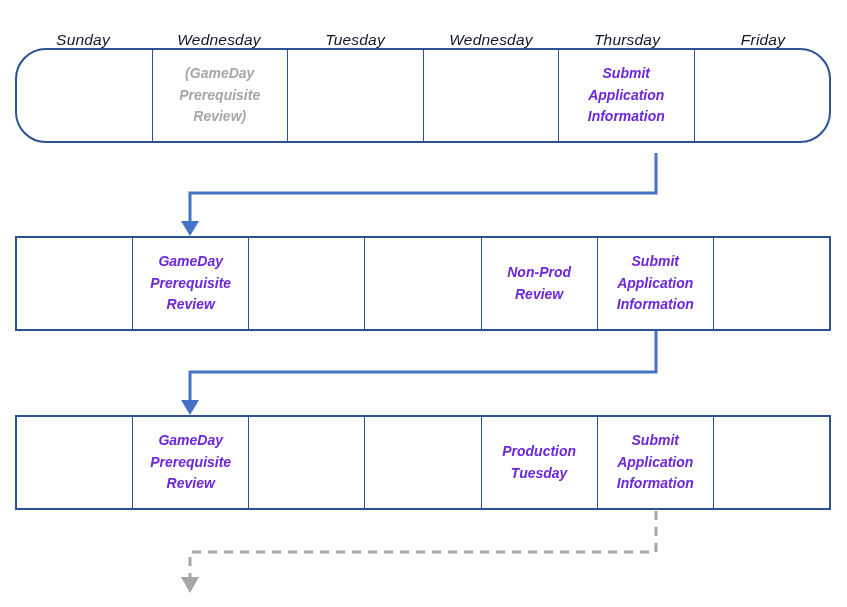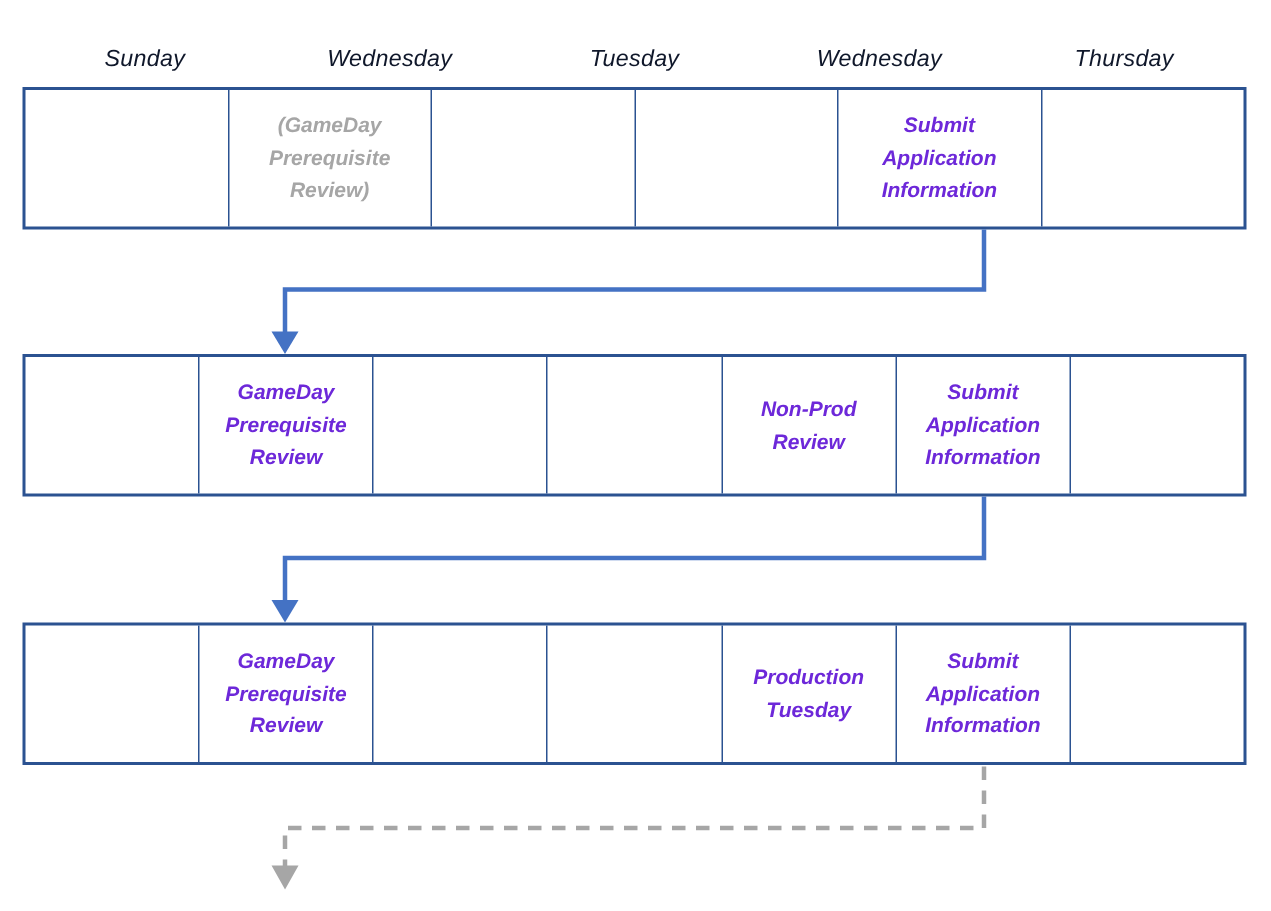--- a/index.html
+++ b/index.html
@@ -48,21 +48,21 @@
   .week-table {
     position: absolute;
     left: 15px;
     width: 816px;
     height: 95px;
     display: flex;
     border: 2px solid #2b5291;
     box-sizing: border-box;
     background: #ffffff;
   }
-  .week-1 { top: 58px; }
+  .week-1 { top: 48px; border-radius: 31px; }
   .week-2 { top: 236px; }
   .week-3 { top: 415px; }
 
   .day-cell {
     flex: 1 1 0;
     border-right: 1px solid #2b5291;
     box-sizing: border-box;
     display: flex;
     align-items: center;
     justify-content: center;
@@ -107,20 +107,23 @@
       </div>
     <div class="header-cell">
         <span>Tuesday</span>
       </div>
     <div class="header-cell">
         <span>Wednesday</span>
       </div>
     <div class="header-cell">
         <span>Thursday</span>
       </div>
+    <div class="header-cell">
+        <span>Friday</span>
+      </div>
   </div>
 
   <div class="week-table week-1">
     <div class="day-cell"></div>
     <div class="day-cell">
         <span class="cell-text muted">(GameDay
 Prerequisite
 Review)</span>
       </div>
     <div class="day-cell"></div>

